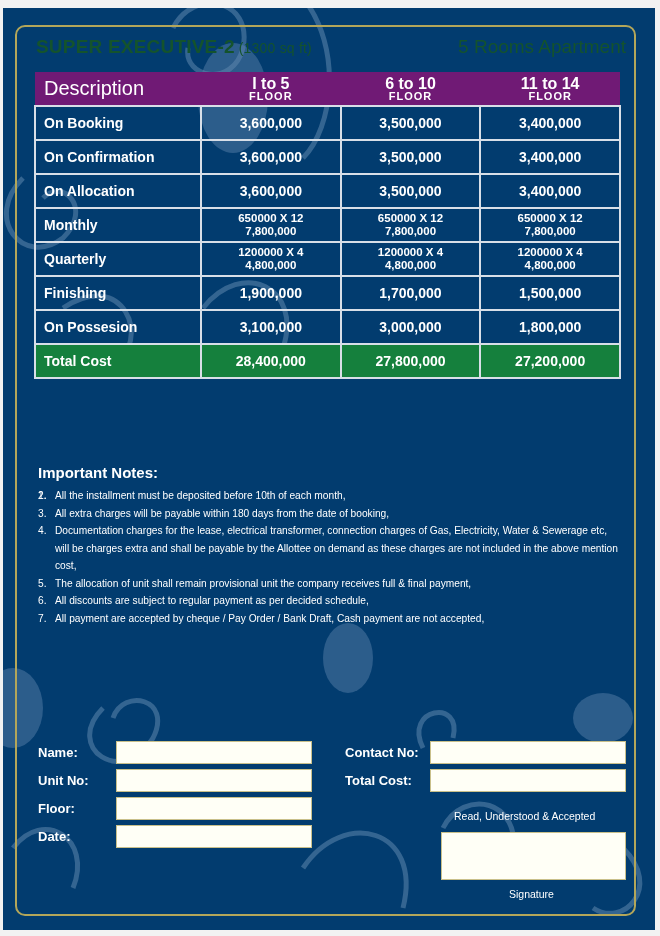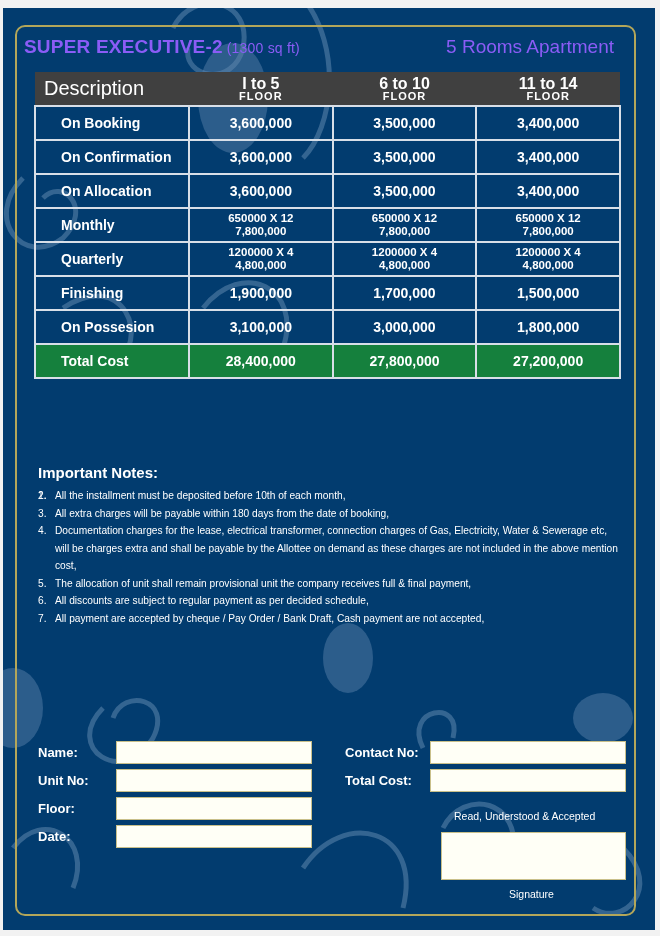--- a/index.html
+++ b/index.html
@@ -10,39 +10,39 @@
   .sheet {
     position: absolute; left: 3px; top: 8px; width: 652px; height: 922px;
     background: #023c6f; overflow: hidden;
   }
   .swirls { position: absolute; inset: 0; pointer-events: none; }
   .frame {
     position: absolute; left: 12px; top: 17px; width: 621px; height: 891px;
     border: 2px solid #b3a65a; border-radius: 10px; box-sizing: border-box;
   }
   .title-row {
-    position: absolute; left: 24px; top: 34px; width: 590px; height: 32px;
-    color: #8b5cf6;
+    position: absolute; left: 36px; top: 34px; width: 590px; height: 32px;
+    color: #14532d;
   }
   .title-main { position: absolute; left: 0; top: 2px; font-size: 19px; font-weight: bold; letter-spacing: 0.2px; }
   .title-size { font-size: 14px; font-weight: normal; margin-left: 4px; }
   .title-right { position: absolute; right: 0; top: 2px; font-size: 19px; }
 
   table.price {
     position: absolute; left: 34px; top: 72px; width: 587px;
     border-collapse: collapse; color: #fff;
   }
   table.price td, table.price th {
     border: 2px solid #d8dfe8; height: 30px; padding: 0; box-sizing: border-box;
   }
-  table.price thead th { background: #404040; border: none; height: 34px; }
+  table.price thead th { background: #701a75; border: none; height: 34px; }
   table.price thead th.desc { text-align: left; padding-left: 9px; font-size: 20px; font-weight: normal; }
   .fl-top { display: block; font-size: 16px; font-weight: bold; line-height: 15px; }
   .fl-bot { display: block; font-size: 11px; font-weight: bold; letter-spacing: 1px; line-height: 11px; }
-  table.price td.label { text-align: left; padding-left: 25px; font-size: 14px; font-weight: bold; width: 154px; }
+  table.price td.label { text-align: left; padding-left: 8px; font-size: 14px; font-weight: bold; width: 166px; }
   table.price td.val { text-align: center; font-size: 14px; font-weight: bold; }
   td.val .l1, td.val .l2 { display: block; font-size: 11.5px; line-height: 13px; }
   tr.total td { background: #15803d; }
   table.price tbody tr { height: 34px; }
 
   .notes { position: absolute; left: 38px; top: 464px; width: 580px; color: #fff; }
   .notes-title { font-size: 15px; font-weight: bold; margin-bottom: 6px; }
   .notes ol { margin: 0; padding: 0; list-style: none; }
   .notes li { position: relative; padding-left: 17px; font-size: 10.2px; line-height: 17.5px; }
   .notes li .num { position: absolute; left: 0; top: 0; }

